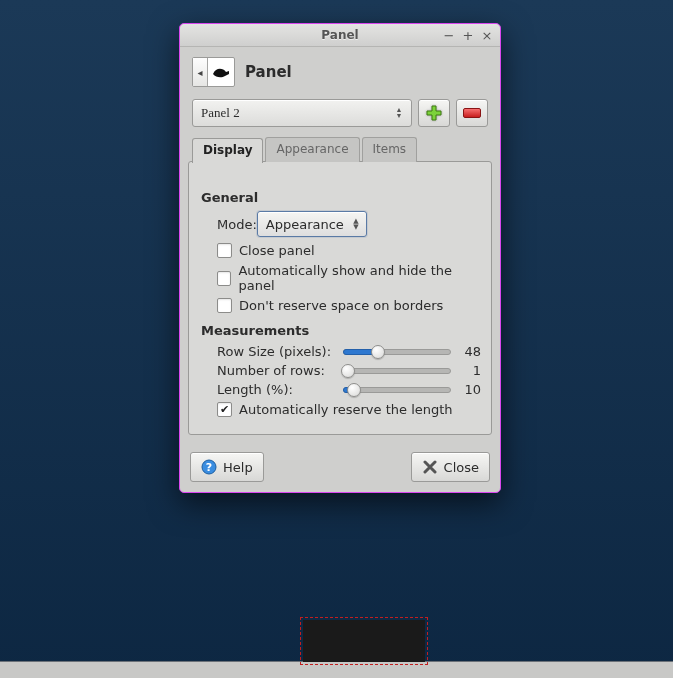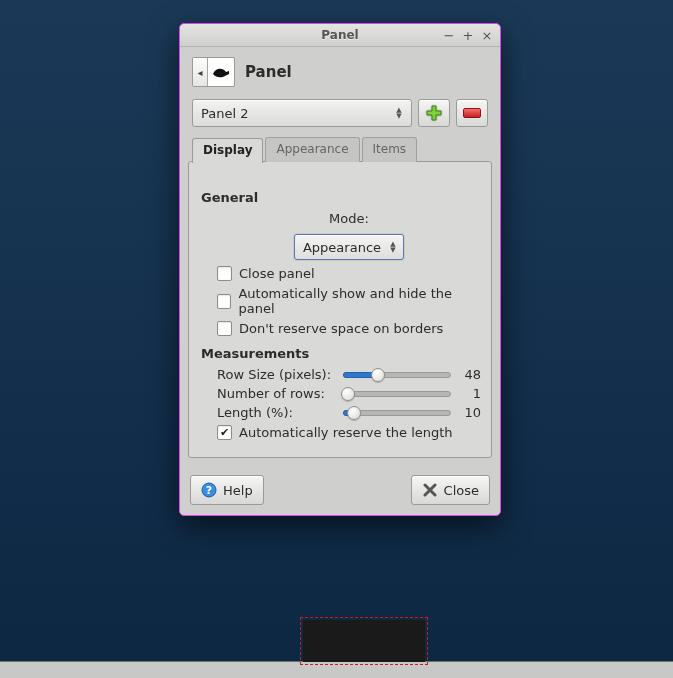--- a/index.html
+++ b/index.html
@@ -73,20 +73,21 @@
     width: 26px; height: 26px;
     display:flex; align-items:center; justify-content:center;
     background:#fff;
   }
   .header-title { font-weight: bold; font-size: 15px; }
 
   
   .selector-row {
     display: flex; align-items: center; gap: 6px;
     padding: 4px 12px 10px 12px;
+    font-family: Liberation Serif, serif;
   }
   .combo {
     flex: 1;
     height: 26px;
     display: flex; align-items: center;
     background: linear-gradient(to bottom, #f2f2f0, #dcdcda);
     border: 1px solid #9a9a98;
     border-radius: 3px;
     padding: 0 6px 0 8px;
     box-shadow: inset 0 1px 0 #fff;
@@ -155,24 +156,23 @@
     padding: 10px 10px 12px 10px;
     position: relative; top: -1px; z-index: 1;
   }
 
   .section-title {
     font-weight: bold; font-size: 13px;
     margin: 18px 0 6px 2px;
   }
 
   .form-row {
-    display: flex; align-items: center; gap: 8px;
+    display: flex; align-items: center; 
     margin: 4px 0 6px 18px;
     font-size: 13px;
-    flex-direction: column;
   }
 
   .select-box {
     display: inline-flex; align-items: center;
     height: 24px;
     background: linear-gradient(to bottom, #f5f5f3, #dedede);
     border: 1px solid #5a7aa5;
     border-radius: 3px;
     padding: 0 4px 0 8px;
     box-shadow: inset 0 1px 0 #fff, 0 0 0 1px rgba(90,122,165,0.15);

